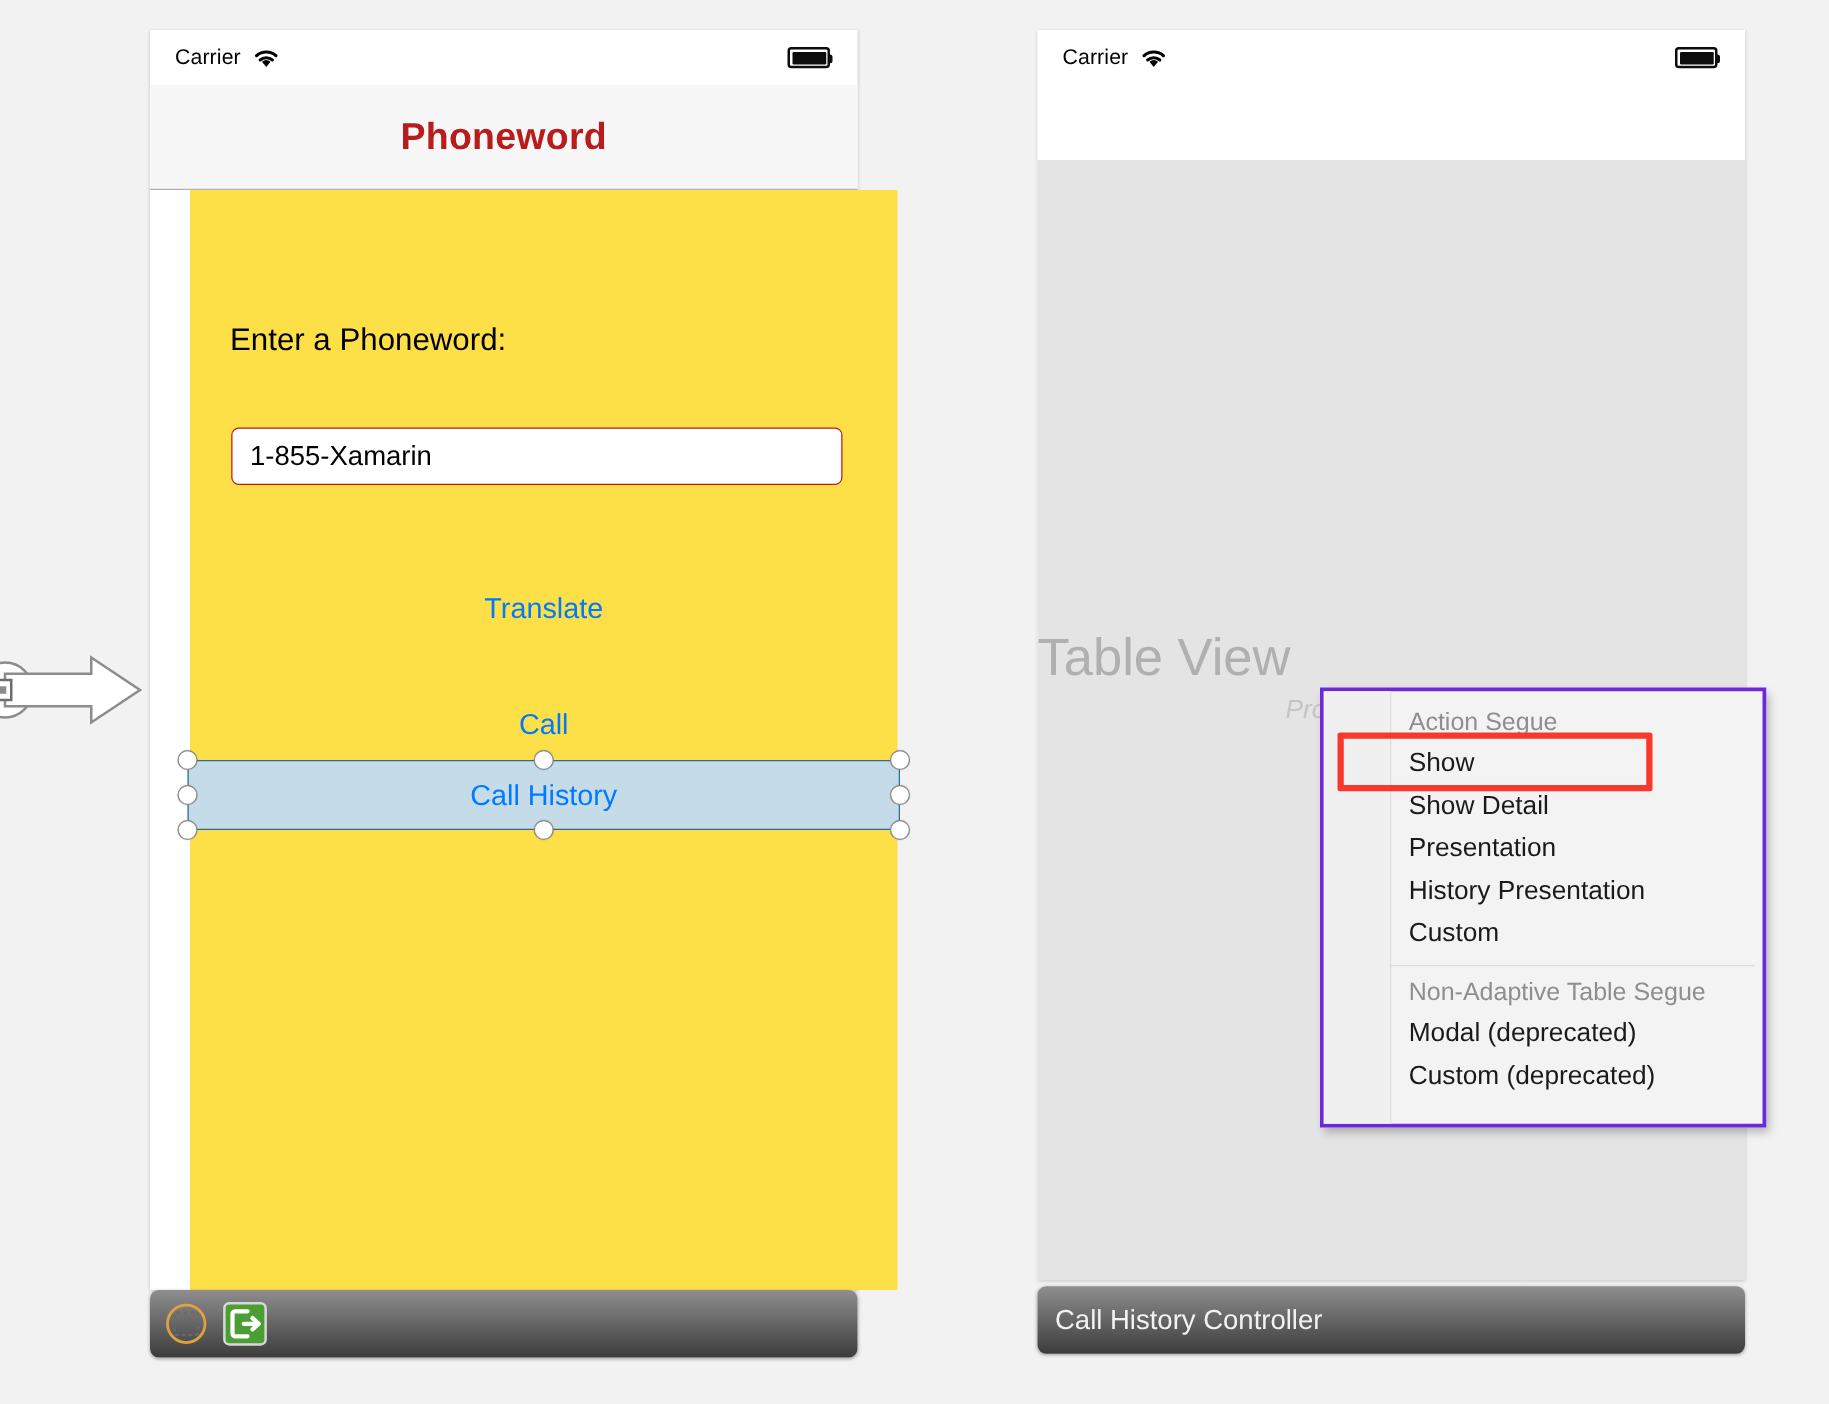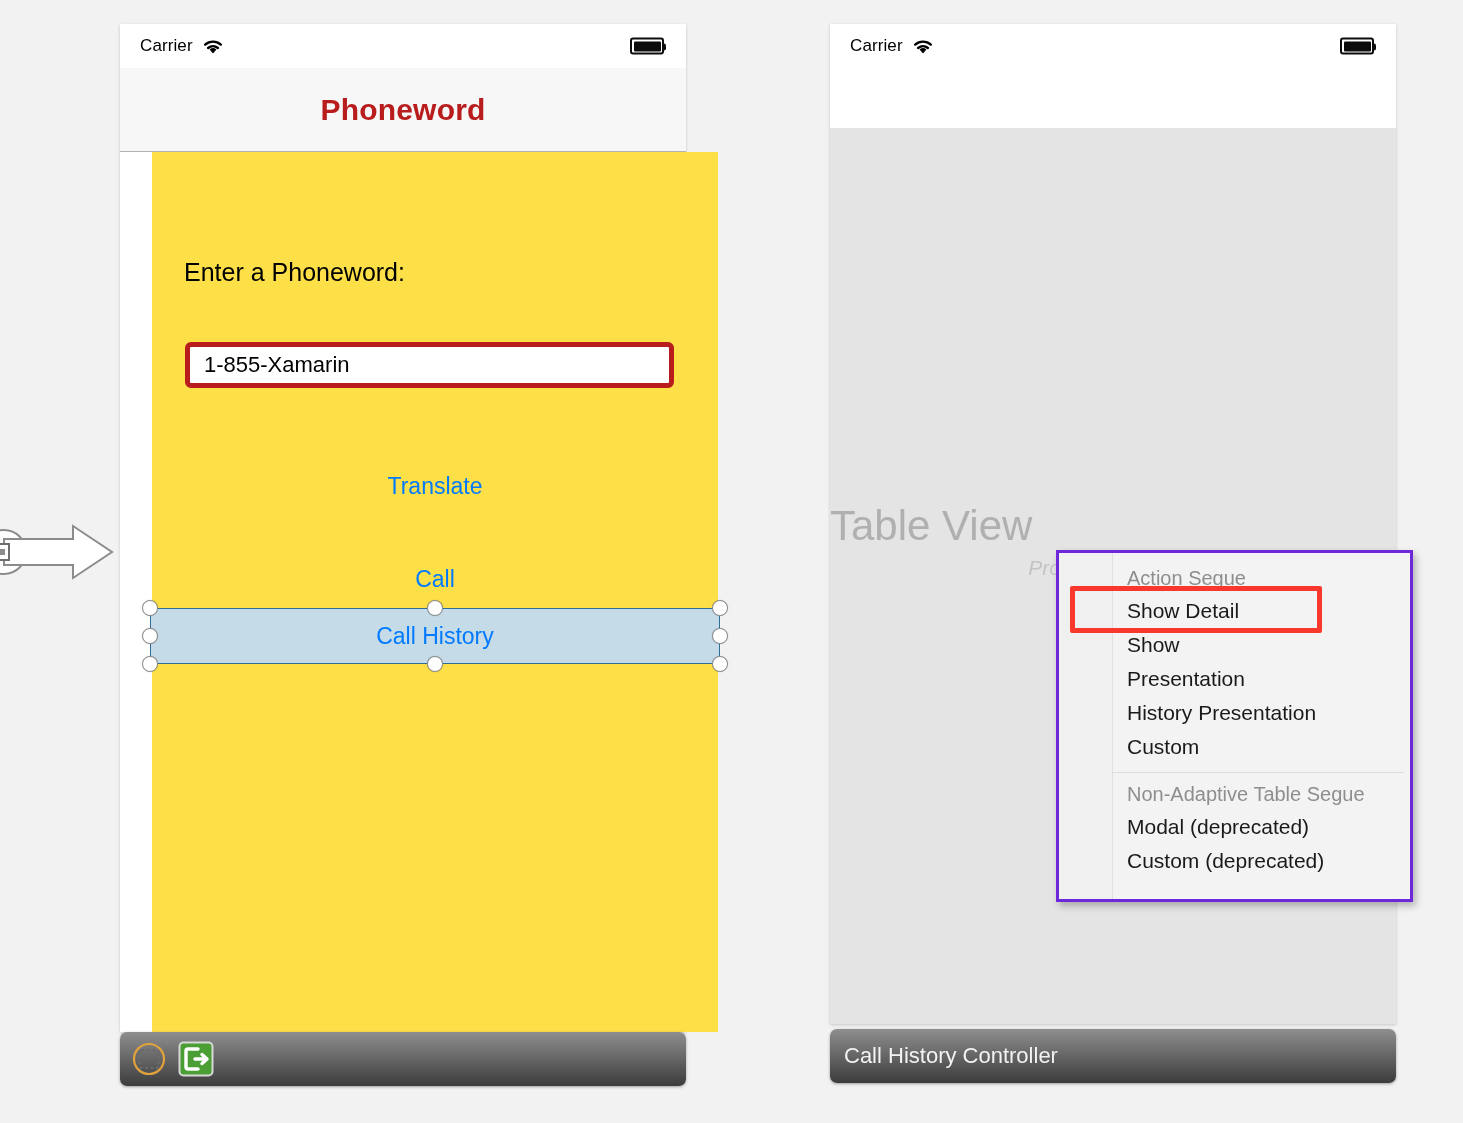--- a/index.html
+++ b/index.html
@@ -52,21 +52,21 @@
   .navbar .title{font-size:30px;font-weight:bold;color:#b91c1c;letter-spacing:0.2px;}
 
   .content-left{position:absolute;left:0;top:128px;width:100%;bottom:0;background:#fde047;margin-left:32px;}
 
   .field-label{
     position:absolute;left:32px;top:106px;
     font-size:25px;color:#000;
   }
   .textbox{
     position:absolute;left:33px;top:190px;width:489px;height:46px;
-    border:5px solid #b91c1c;border-radius:6px;background:#fff;
+    border:1px solid #b91c1c;border-radius:6px;background:#fff;
     box-sizing:border-box;
     display:flex;align-items:center;
     padding-left:14px;
     font-size:22px;color:#000;
   }
   .btn-link{
     position:absolute;left:0;width:100%;text-align:center;
     color:#007aff;font-size:23px;
   }
   #btn-translate{top:321px;}
@@ -254,22 +254,22 @@
 
   <div id="footbar-right" class="footbar">
     <span class="ctrl-title">Call History Controller</span>
   </div>
 
   <div id="context-menu">
     <div class="gutter"></div>
     <div class="menu-list">
 
       <div class="menu-header">Action Segue</div>
+      <div class="menu-item">Show</div>
       <div class="menu-item">Show Detail</div>
-      <div class="menu-item">Show</div>
       <div class="menu-item">Presentation</div>
       <div class="menu-item">History Presentation</div>
       <div class="menu-item">Custom</div>
 
       <div class="menu-sep"></div>
 
       <div class="menu-header">Non-Adaptive Table Segue</div>
       <div class="menu-item">Modal (deprecated)</div>
       <div class="menu-item">Custom (deprecated)</div>
     </div>

